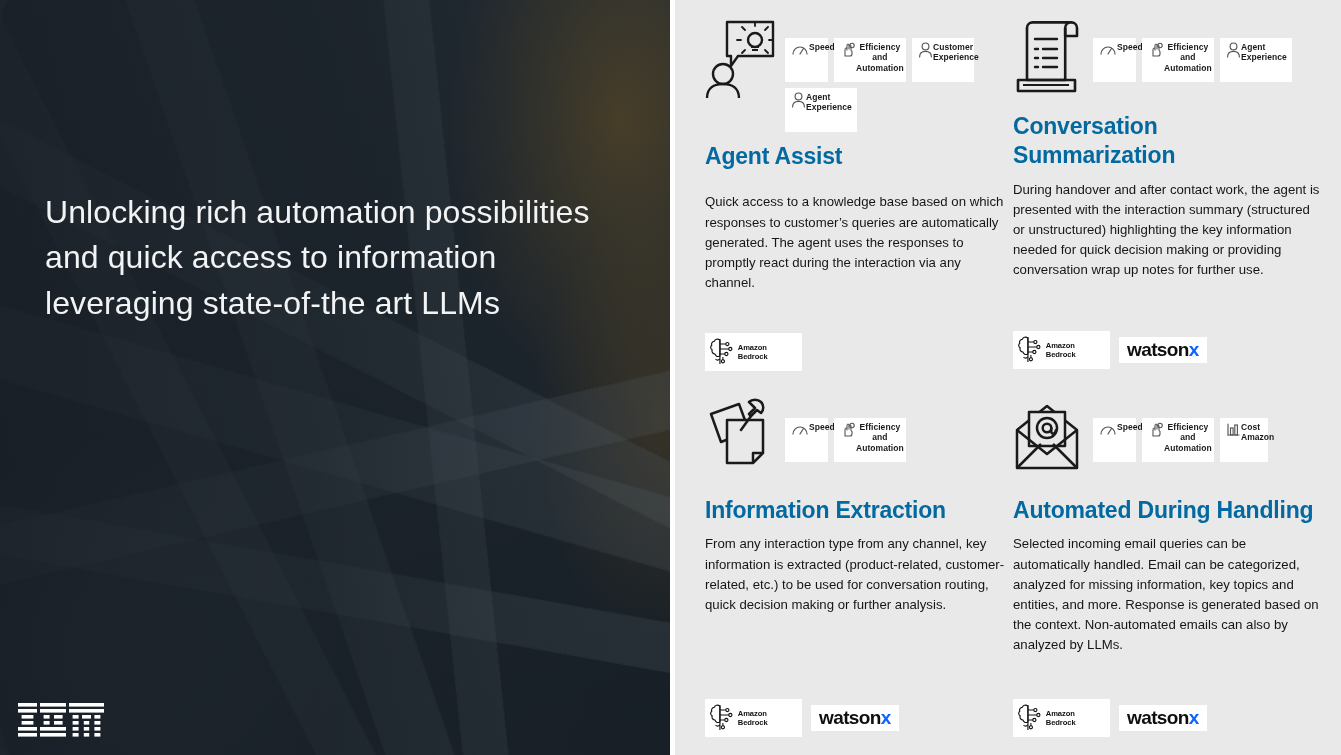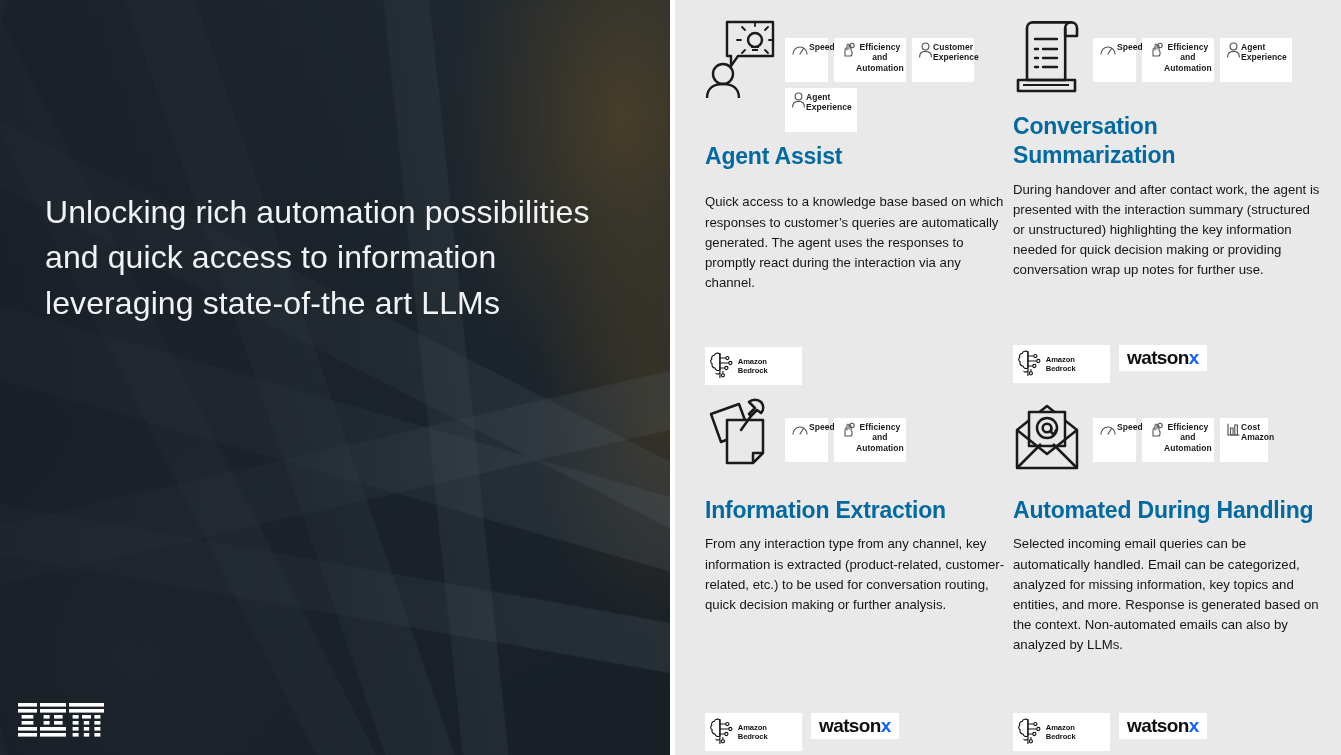--- a/index.html
+++ b/index.html
@@ -101,21 +101,21 @@
   .card-title.t-cs{padding-top:14px;}
   .card-title.t-ie{padding-top:18px;}
   .card-title.t-ae{padding-top:18px;}
 
   .card-body{
     font-size:13.2px;color:#161616;line-height:1.52;letter-spacing:0;
     margin-top:9px;
   }
   .card-body.b-aa{margin-top:21px;}
 
-  .logos{display:flex;align-items:flex-start;gap:9px;margin-top:14px;}
+  .logos{display:flex;align-items:center;gap:9px;}
   .logo-bedrock{
     background:#ffffff;width:97px;height:38px;
     display:flex;align-items:center;gap:3px;padding:0 4px;box-sizing:border-box;
   }
   .logo-bedrock .bl-txt{font-size:7.6px;font-weight:bold;color:#111;letter-spacing:-.1px;}
   .logo-watsonx{
     background:#ffffff;height:26px;display:flex;align-items:center;
     padding:1px 8px;box-sizing:border-box;
   }
   .logo-watsonx .wx{font-size:19px;font-weight:bold;color:#0f0f0f;letter-spacing:-.6px;}

